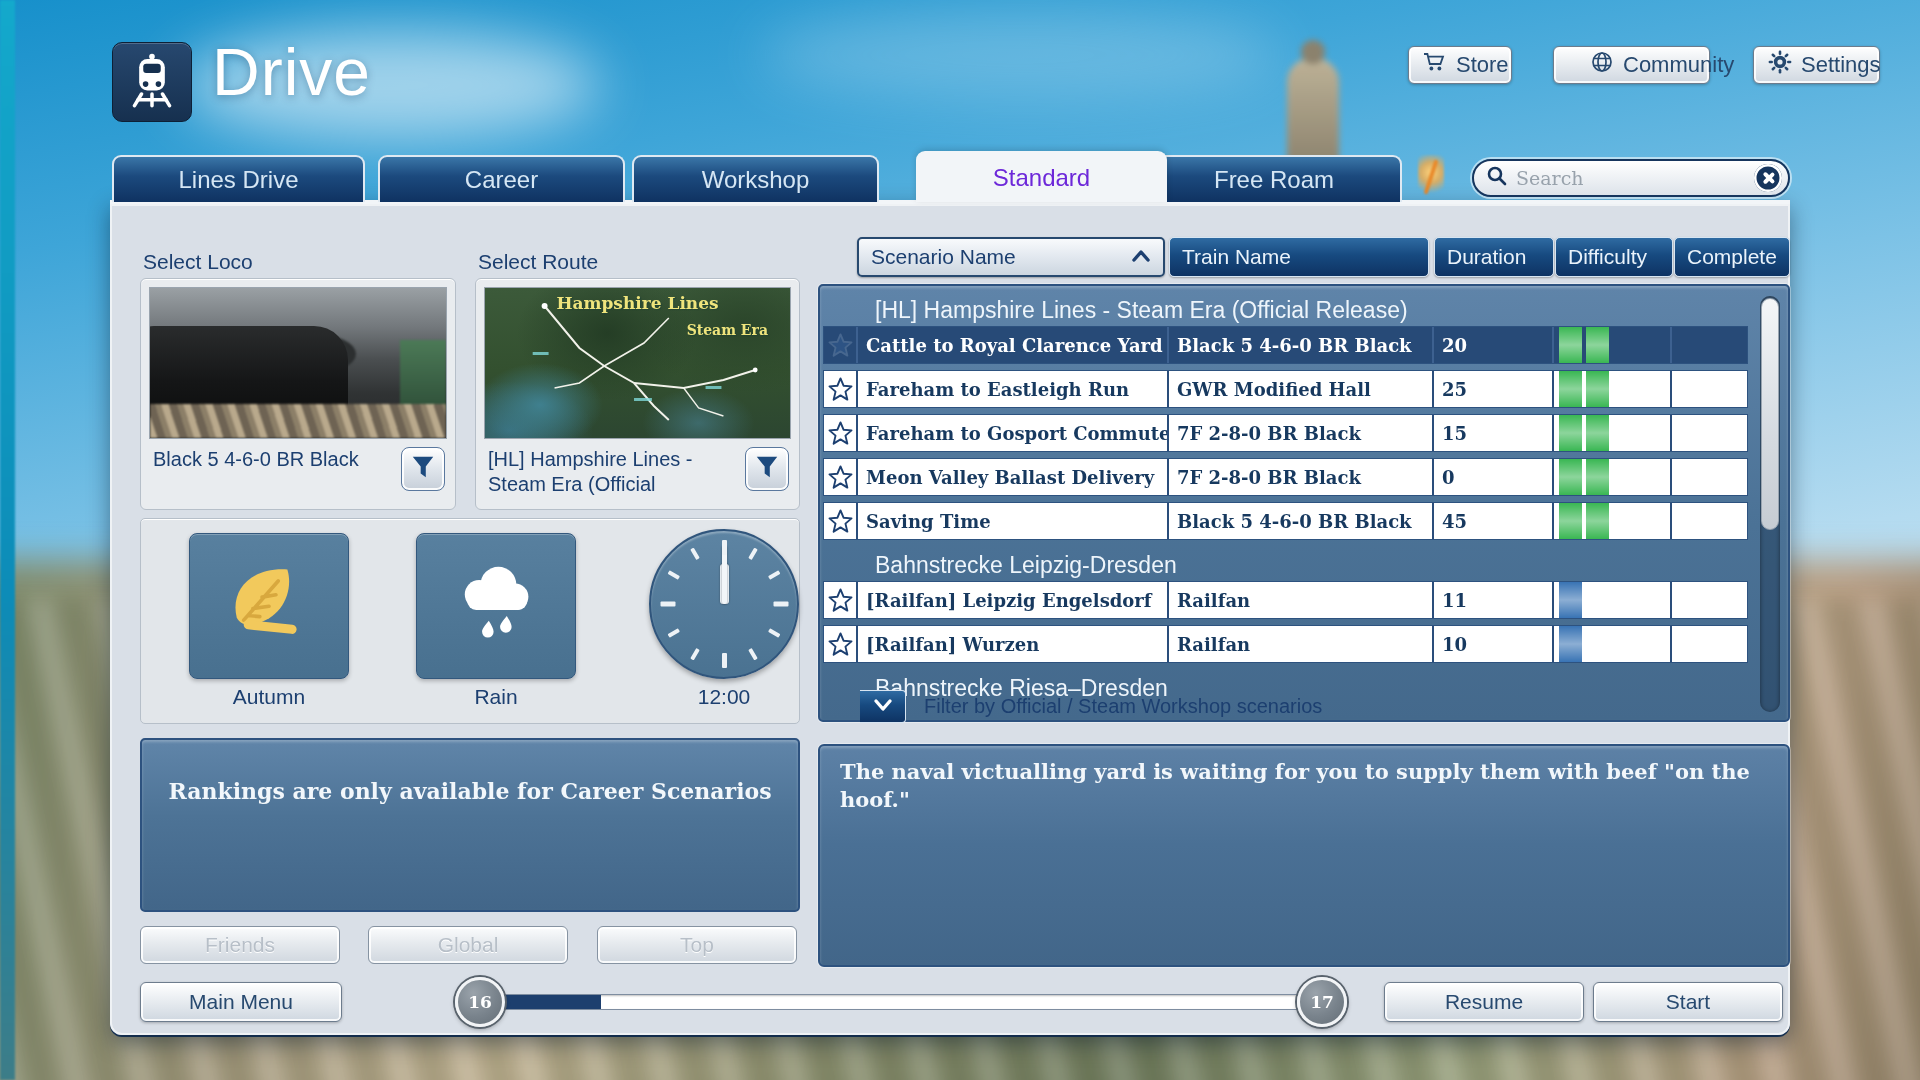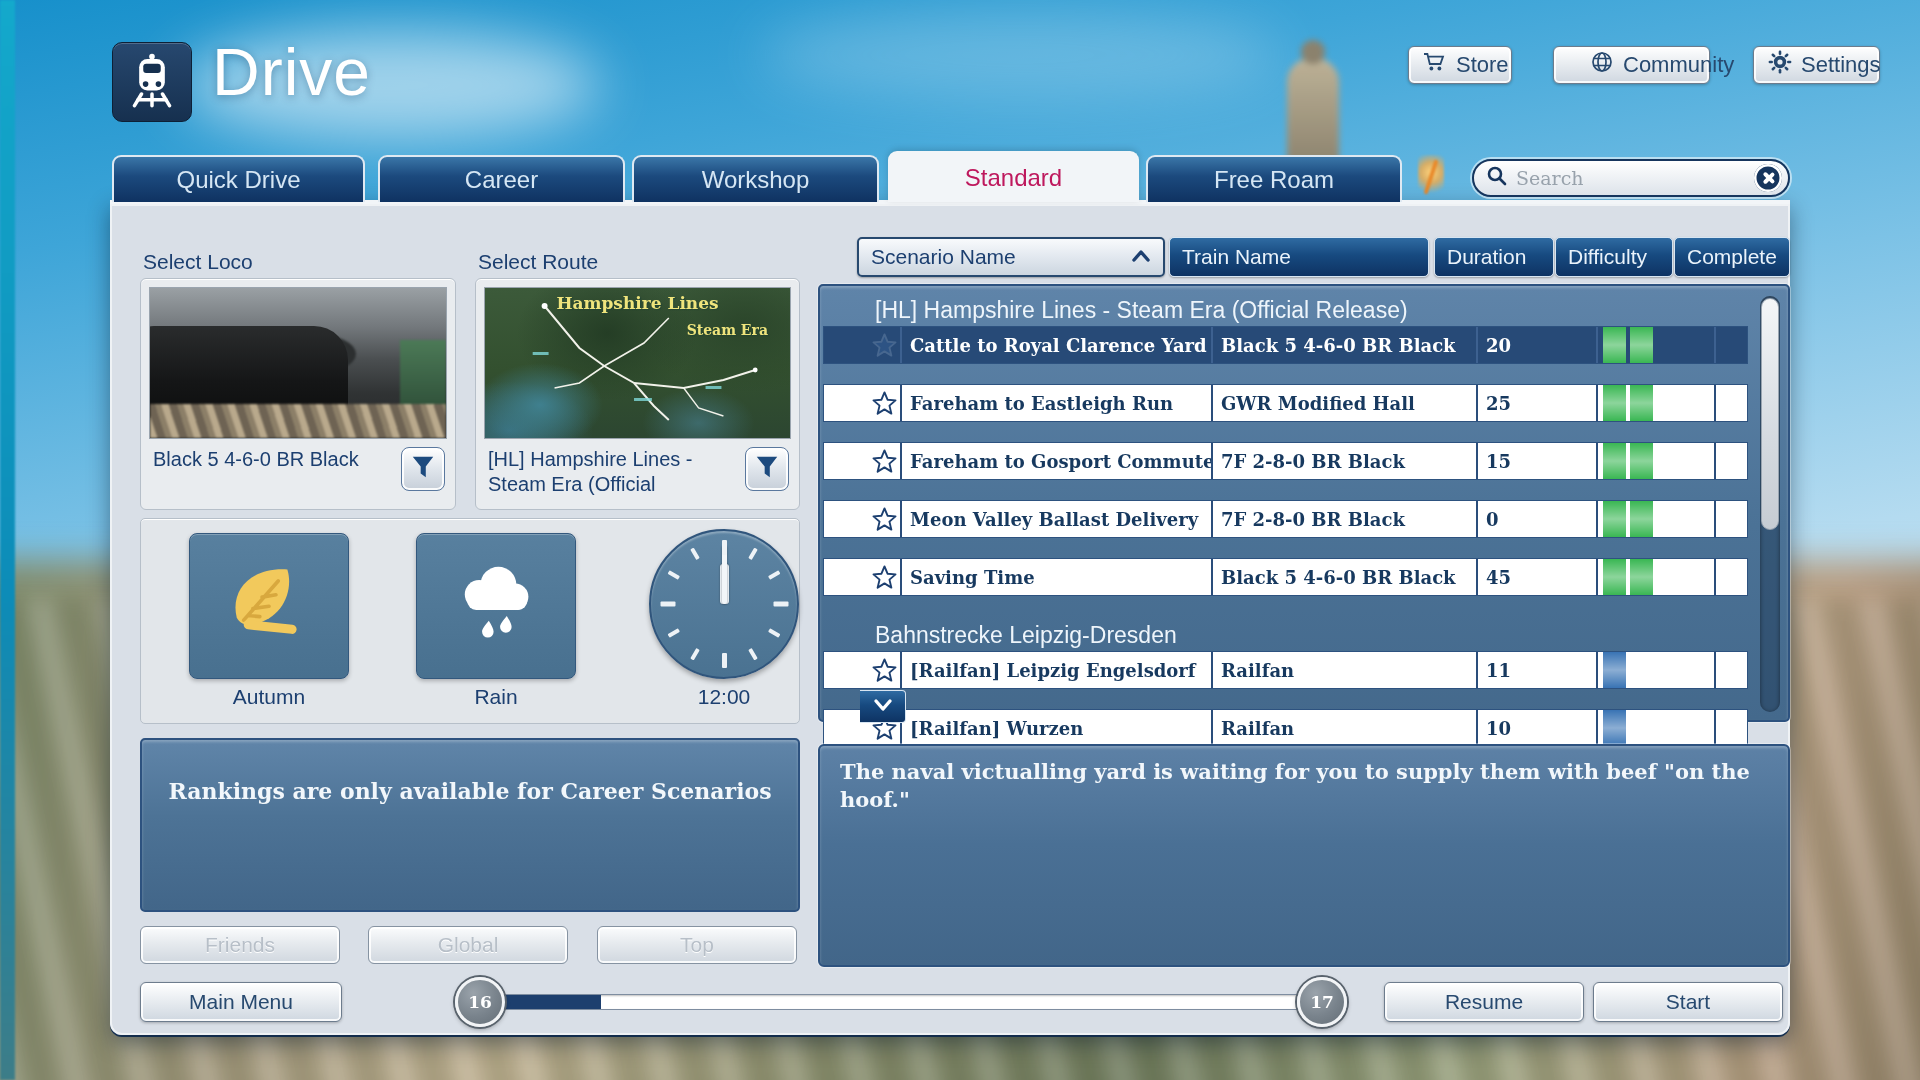--- a/index.html
+++ b/index.html
@@ -42,22 +42,22 @@
     padding:0 14px; border-radius:6px; cursor:pointer;
     background:linear-gradient(180deg,#ffffff 0%,#e9edf1 45%,#cfd7e0 100%);
     border:1px solid #6d7c8d; box-shadow:inset 0 0 0 2px rgba(255,255,255,.85), 0 1px 3px rgba(0,0,0,.25);
     color:#27496f; font-size:22px; }
 
   
   .tab { position:absolute; top:155px; height:47px; z-index:2; cursor:pointer;
     background:linear-gradient(180deg,#3a76a8 0%,#1c4a7e 42%,#0f3261 100%);
     border:2px solid #dfe9f2; border-bottom:none; border-radius:9px 9px 0 0;
     color:#d5e6f4; font-size:24px; display:flex; align-items:center; justify-content:center; }
-  .tab.active { top:151px; height:51px; background:#f2f5f8; color:#be185d; z-index:4;
-    border-color:#f2f5f8; box-shadow:0 -2px 6px rgba(0,0,0,.15); }
+  .tab.active { top:151px; height:51px; background:#f2f5f8; color:#6d28d9; z-index:4;
+    border-color:#f2f5f8; box-shadow:0 -2px 6px rgba(0,0,0,.15);margin-left:28px; }
 
   .search-box { position:absolute; left:1472px; top:159px; width:318px; height:38px; z-index:3;
     background:linear-gradient(180deg,#ffffff 0%,#dde3ea 100%);
     border:2px solid #16355d; border-radius:19px;
     box-shadow:0 0 0 2px rgba(255,255,255,.55);
     display:flex; align-items:center; padding:0 6px 0 12px; }
   .search-placeholder { flex:1; margin-left:8px; color:#98a2ac; font-size:19px;
     font-family:"DejaVu Serif", serif; }
   .search-close { width:28px; height:28px; border-radius:50%; background:#16355d; cursor:pointer;
     box-shadow:inset 0 0 0 2.5px #fff; position:relative; flex:0 0 auto; }
@@ -155,21 +155,21 @@
   .sort-btn.active { background:linear-gradient(180deg,#f8fafc 0%,#e2e8ef 50%,#ccd6e0 100%);
     border:2px solid #27496f; color:#1c3f70; }
   .sort-caret { margin-left:auto; }
 
   .list-panel { position:absolute; left:708px; top:80px; width:972px; height:438px; border-radius:5px;
     background:linear-gradient(180deg,#5f84a9 0%,#4b7296 55%,#44698c 100%);
     border:2px solid #2d527f; box-shadow:inset 0 2px 3px rgba(255,255,255,.25), 0 0 0 1px rgba(255,255,255,.35); }
   .list-content { position:absolute; left:3px; top:5px; right:40px; }
   .group-title { height:35px; padding:6px 0 0 52px; color:#eef5fb; font-size:23px; }
   .srow { display:grid; grid-template-columns:34px 311px 265px 120px 118px 1fr;
-    height:38px; margin-bottom:20px; background:#fff; border:1px solid #2d527f; cursor:pointer;padding-left:44px; }
+    height:38px; margin-bottom:6px; background:#fff; border:1px solid #2d527f; cursor:pointer; }
   .srow .cell { border-right:2px solid #2a4d7b; display:flex; align-items:center; padding:0 8px;
     color:#17395f; font-family:"DejaVu Serif", serif; font-weight:bold; font-size:18px;
     overflow:hidden; white-space:nowrap; }
   .srow .cell:last-child { border-right:none; }
   .srow .star-cell { justify-content:center; padding:0; }
   .srow.selected { background:#274a77; }
   .srow.selected .cell { color:#fff; border-right-color:#3d6190; }
   .srow .diff { padding:0 0 0 5px; gap:4px; }
   .bar { width:23px; height:100%;
     background-image:linear-gradient(180deg, rgba(255,255,255,.05) 0%, rgba(255,255,255,.45) 50%, rgba(255,255,255,.05) 100%); }
@@ -272,21 +272,21 @@
         <rect x="10.7" y="0.6" width="2.6" height="4.4" rx="1.2" transform="rotate(180 12 12)"></rect>
         <rect x="10.7" y="0.6" width="2.6" height="4.4" rx="1.2" transform="rotate(225 12 12)"></rect>
         <rect x="10.7" y="0.6" width="2.6" height="4.4" rx="1.2" transform="rotate(270 12 12)"></rect>
         <rect x="10.7" y="0.6" width="2.6" height="4.4" rx="1.2" transform="rotate(315 12 12)"></rect>
       </svg>
     </span>
     <span>Settings</span>
   </div>
 
   <div class="tab" style="left:112px;width:253px;">
-      <span>Quick Drive</span>
+      <span>Lines Drive</span>
     </div>
   <div class="tab" style="left:378px;width:247px;">
       <span>Career</span>
     </div>
   <div class="tab" style="left:632px;width:247px;">
       <span>Workshop</span>
     </div>
   <div class="tab active" style="left:888px;width:251px;">
       <span>Standard</span>
     </div>
@@ -550,20 +550,21 @@
         <div class="scroll-thumb"></div>
       </div>
       <div class="filter-row">
         <div class="filter-chevron-btn">
           <span>
             <svg width="22" height="18" viewBox="0 0 22 18" fill="none" stroke="#fff" stroke-width="3.4" stroke-linecap="round" stroke-linejoin="round">
                 <path d="M4 5 L11 13 L18 5"></path>
               </svg>
           </span>
         </div>
+        <div class="filter-hint">Filter by Official / Steam Workshop scenarios</div>
       </div>
     </div>
 
     <div class="desc-panel">The naval victualling yard is waiting for you to supply them with beef "on the hoof."</div>
 
     <div class="footer-btn" style="left:30px;width:202px;">
         <span>Main Menu</span>
       </div>
     <div class="slider-track">
       <div class="slider-fill"></div>

